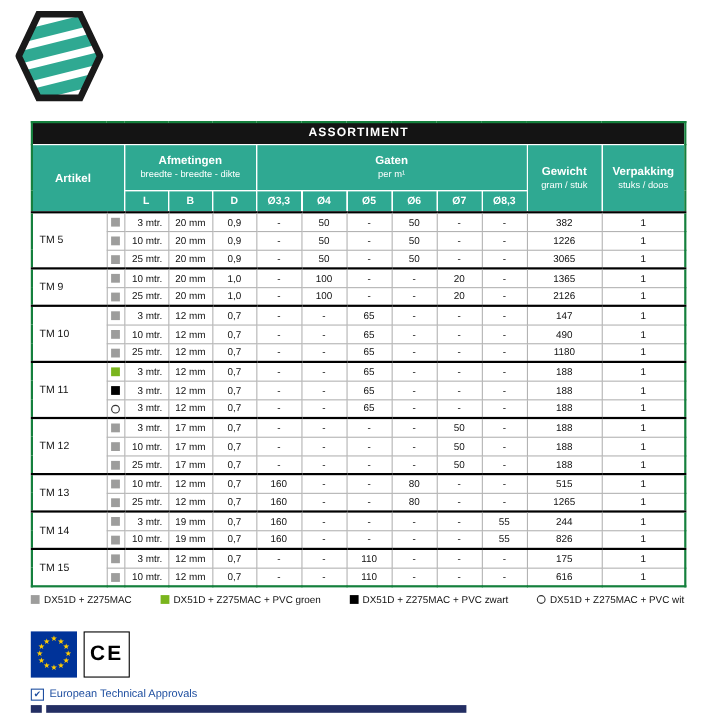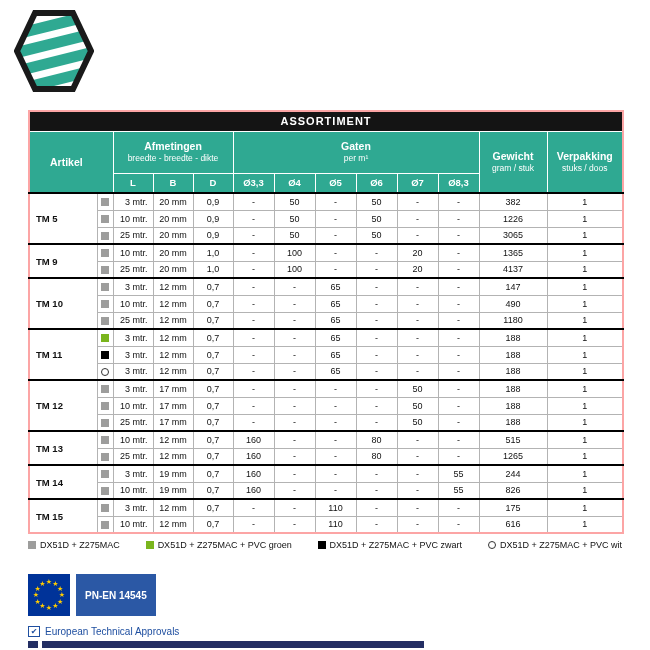--- a/index.html
+++ b/index.html
@@ -4,37 +4,37 @@
 <style>
   * { margin:0; padding:0; box-sizing:border-box; }
   html,body { width:650px; height:650px; background:#fff;
     font-family:"Liberation Sans", sans-serif; position:relative; overflow:hidden; }
 
   
   .logo { position:absolute; top:8px; left:14px; width:80px; height:86px; }
 
   
   .sheet { position:absolute; left:28px; top:110px; width:594px; }
-  table { border-collapse:collapse; width:594px; table-layout:fixed; border:2px solid #fca5a5; }
+  table { border-collapse:collapse; width:594px; table-layout:fixed; border:2px solid #15803d; }
   th, td { overflow:hidden; white-space:nowrap; }
 
   .title-bar { background:var(--black-bar,#141414); color:#fff; font-size:11px;
     font-weight:bold; height:20px; letter-spacing:1px; text-align:center; }
 
   th.teal { background:var(--teal,#2fa992); color:#fff; border:1px solid #fff;
     text-align:center; vertical-align:middle; }
   .row-b th { height:42px; }
   .row-c th { height:20px; font-size:9.5px; font-weight:bold; }
   th.artikel-h { text-align:left; padding-left:20px; font-size:10.5px; font-weight:bold; }
   .hdr-main { font-size:10.5px; font-weight:bold; line-height:13px; }
   .hdr-sub  { font-size:8.5px; font-weight:normal; line-height:11px; }
 
   tbody td { border:1px solid #b3b3b3; font-size:9px; text-align:center;
     height:17px; color:#111; background:#fff; }
-  tbody td.artikel { font-weight:bold; text-align:left; padding-left:6px;
+  tbody td.artikel { font-weight:normal; text-align:left; padding-left:6px;
     font-size:9.5px; vertical-align:middle; }
   tbody td.len { text-align:right; padding-right:5px;margin-top:21px; }
   tbody tr.group-start td { border-top:2px solid #000; }
 
   .marker { display:inline-block; width:8px; height:8px; vertical-align:middle; }
   .marker-gray  { background:var(--marker-gray,#9d9d9c); }
   .marker-green { background:var(--marker-green,#7ab51d); }
   .marker-black { background:var(--marker-black,#000); }
   .marker-white { background:#fff; border:1px solid #333; border-radius:50%; }
 
@@ -201,21 +201,21 @@
           <td><span class="marker marker-gray"></span></td>
           <td class="len">25 mtr.</td>
           <td>20 mm</td>
           <td>1,0</td>
           <td>-</td>
           <td>100</td>
           <td>-</td>
           <td>-</td>
           <td>20</td>
           <td>-</td>
-          <td>4137</td>
+          <td>2126</td>
           <td>1</td>
         </tr>
         <tr class="group-start">
           <td rowspan="3" class="artikel">TM 10</td>
           <td><span class="marker marker-gray"></span></td>
           <td class="len">3 mtr.</td>
           <td>12 mm</td>
           <td>0,7</td>
           <td>-</td>
           <td>-</td>
@@ -458,21 +458,21 @@
       <span class="eu-star" style="left: 30px; top: 17px;">★</span>
       <span class="eu-star" style="left: 28.2583px; top: 23.5px;">★</span>
       <span class="eu-star" style="left: 23.5px; top: 28.2583px;">★</span>
       <span class="eu-star" style="left: 17px; top: 30px;">★</span>
       <span class="eu-star" style="left: 10.5px; top: 28.2583px;">★</span>
       <span class="eu-star" style="left: 5.74167px; top: 23.5px;">★</span>
       <span class="eu-star" style="left: 4px; top: 17px;">★</span>
       <span class="eu-star" style="left: 5.74167px; top: 10.5px;">★</span>
       <span class="eu-star" style="left: 10.5px; top: 5.74167px;">★</span>
     </div>
-  <div class="norm-box">PN-EN 14545</div>
+  <div class="ce-box">CE</div>
 </div>
 
 <div class="eta">
   <span class="eta-icon">✔</span>
   <span class="eta-label">European Technical Approvals</span>
 </div>
 
 <div class="bottom-bar">
   <span class="bar-seg-small"></span>
   <span class="bar-seg-long"></span>

